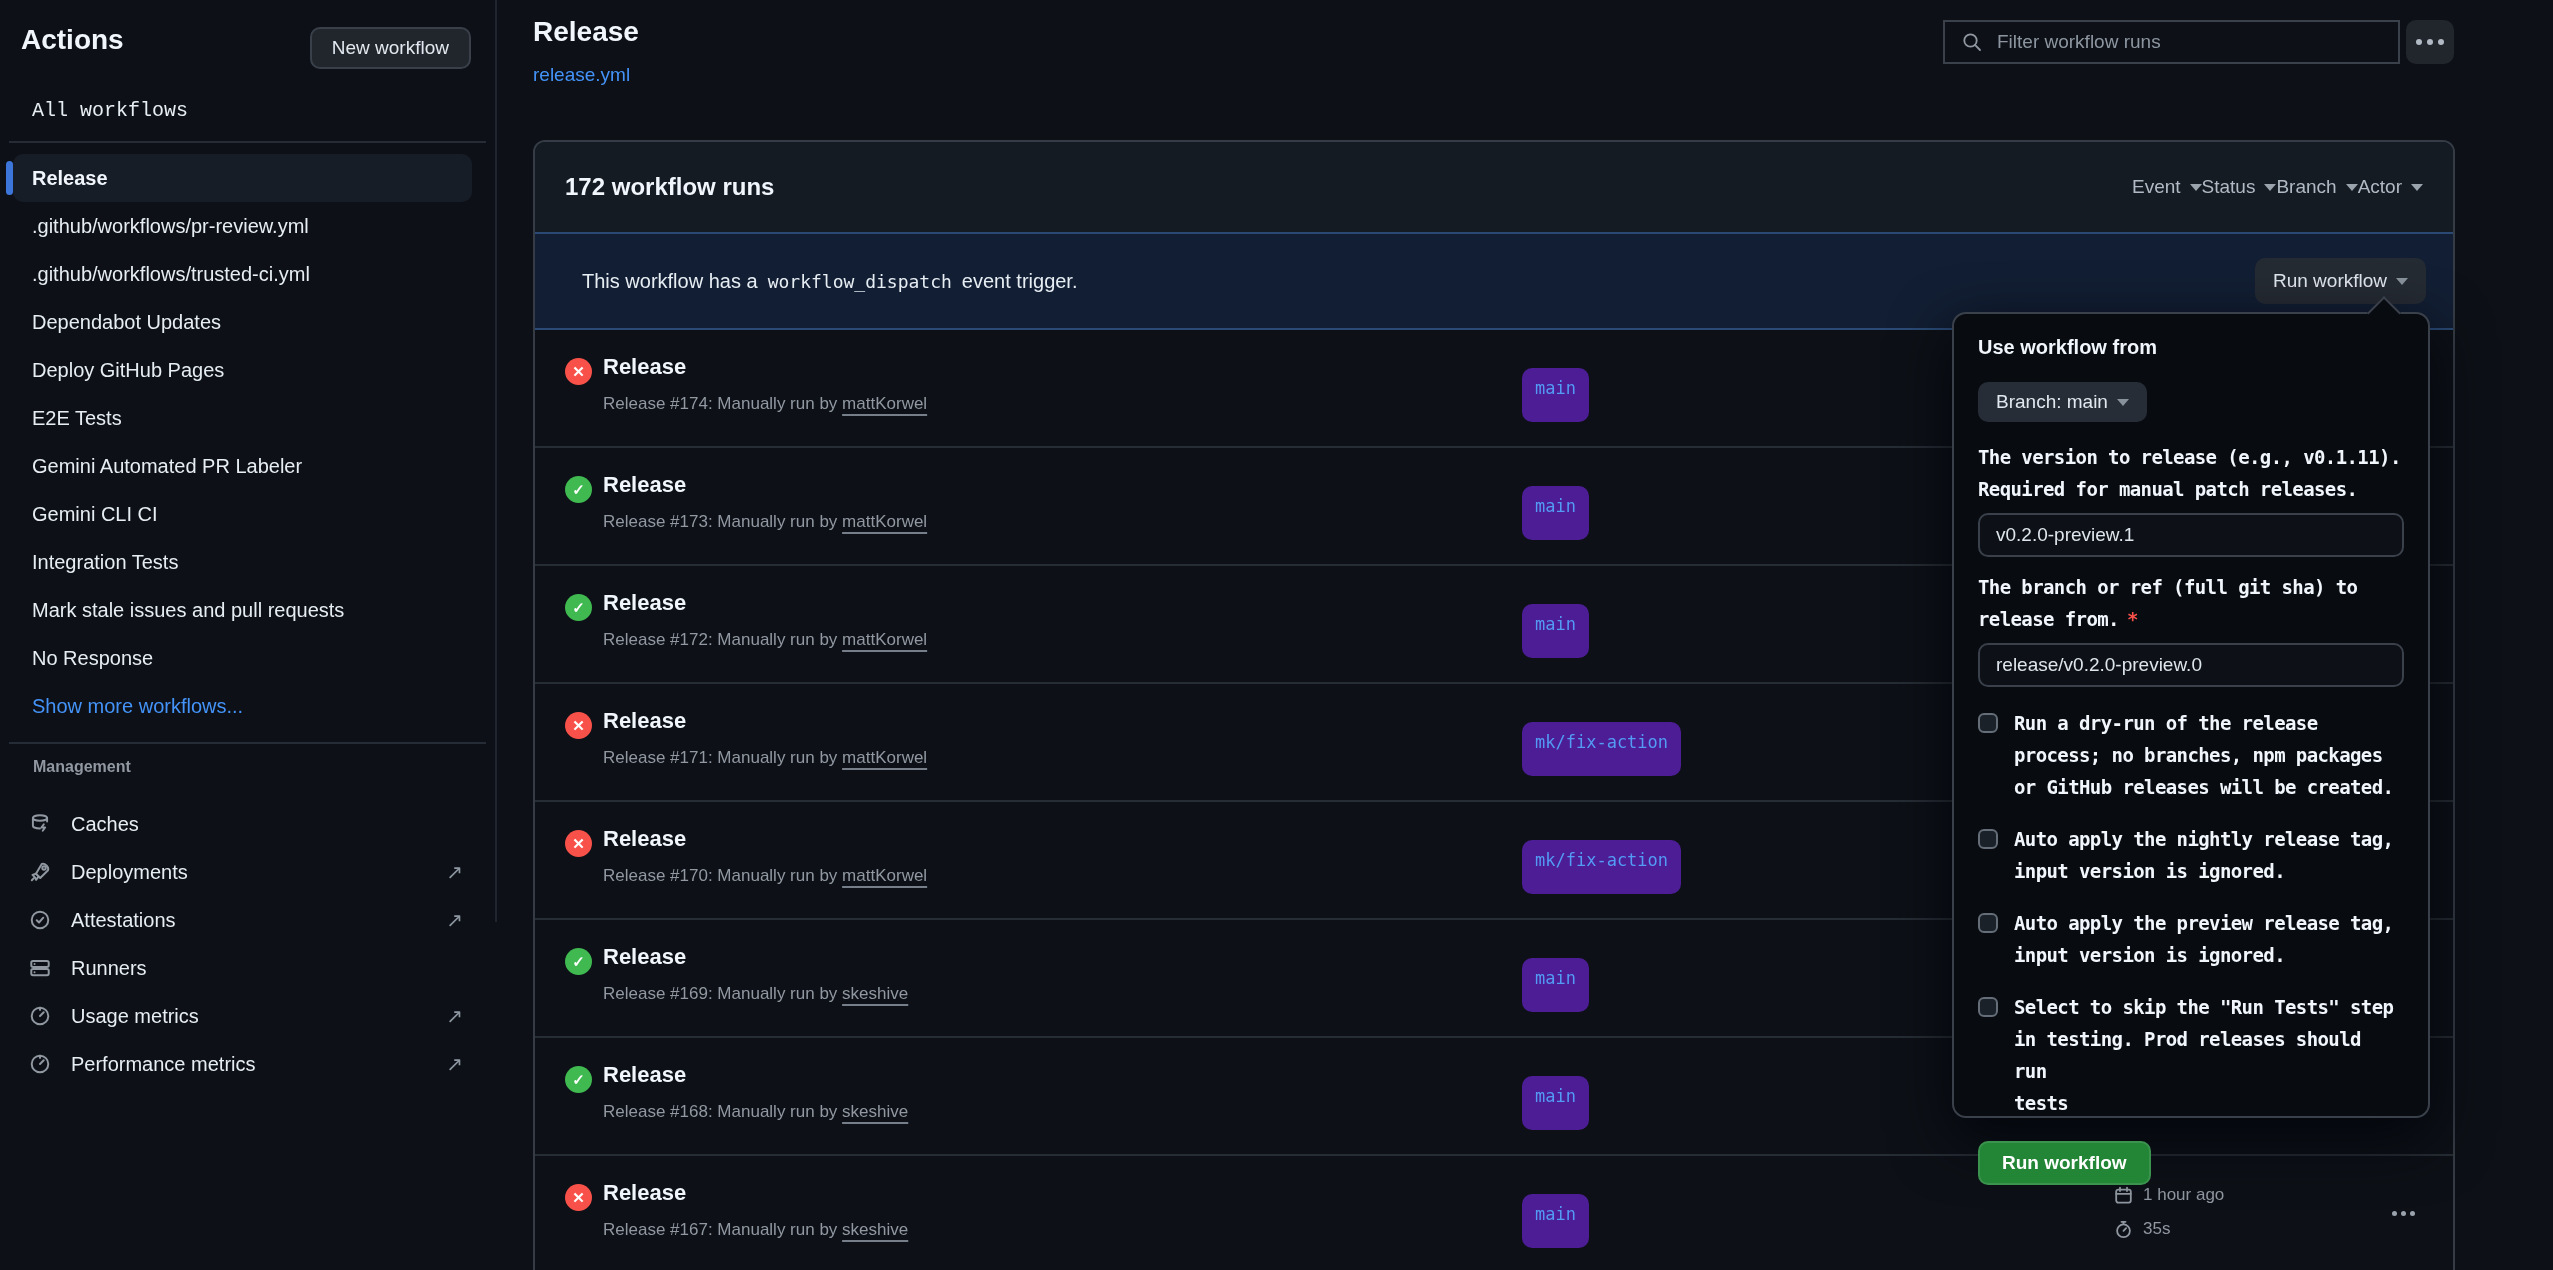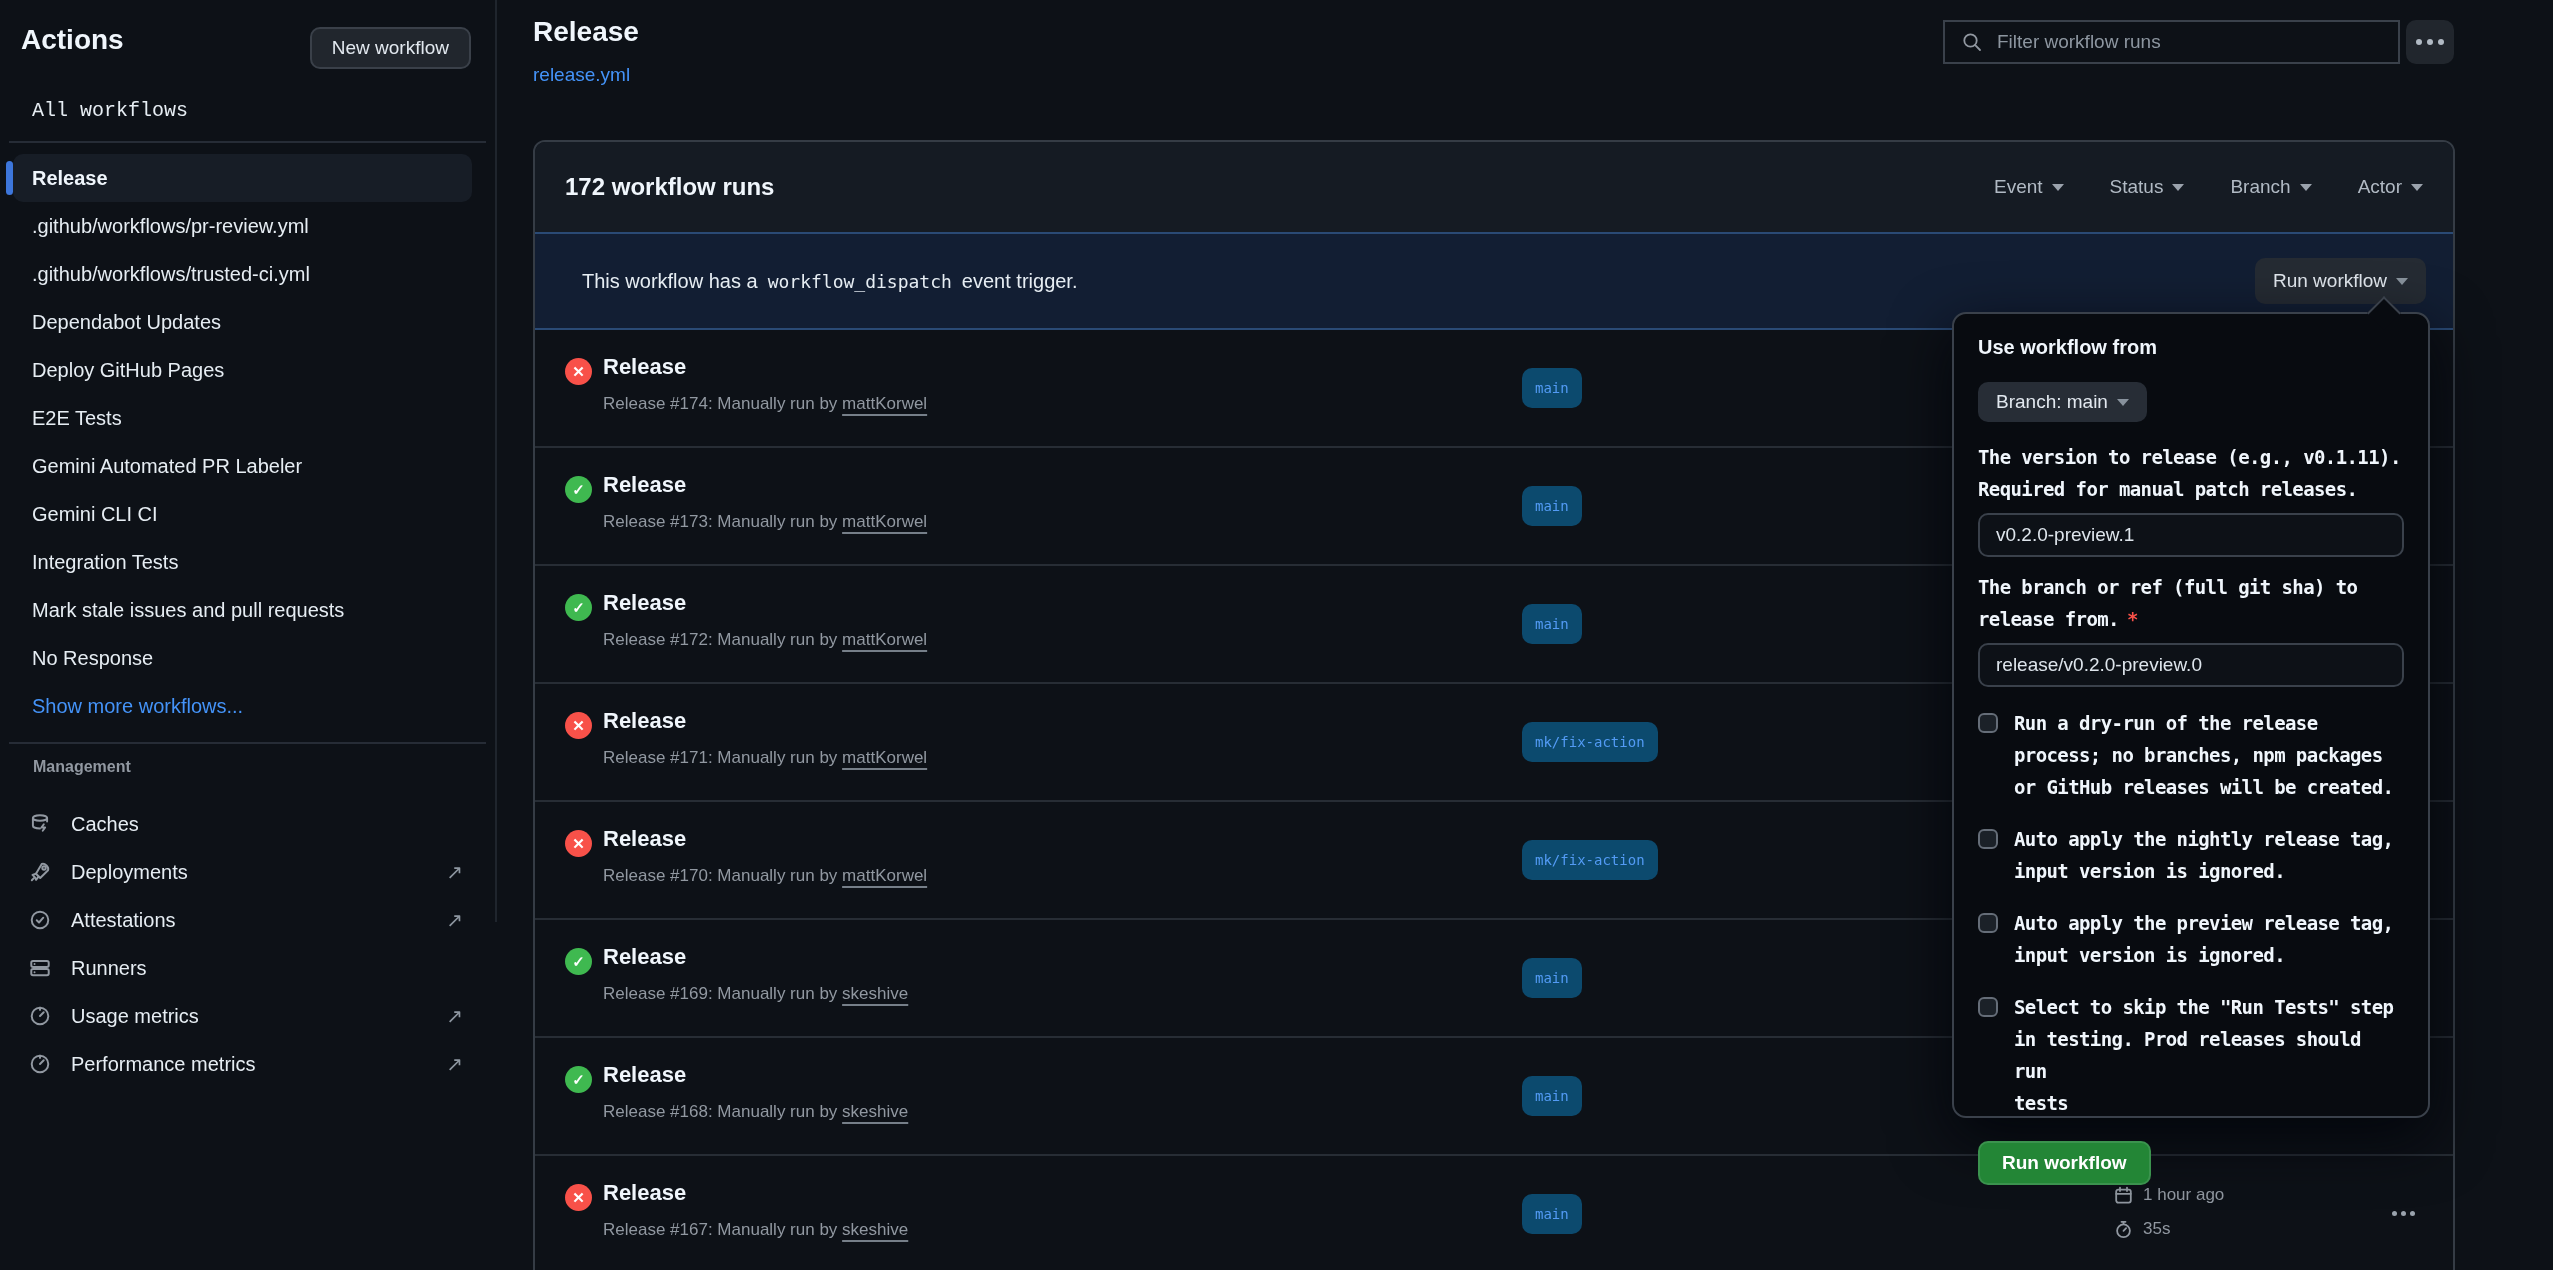--- a/index.html
+++ b/index.html
@@ -40,42 +40,42 @@
   .kebab-top{position:absolute;left:1909px;top:20px;width:48px;height:44px;background:#21262d;border-radius:10px;
     display:flex;align-items:center;justify-content:center;cursor:pointer;}
   .dot{width:6px;height:6px;border-radius:50%;background:#b1bac4;box-shadow:11px 0 0 #b1bac4,-11px 0 0 #b1bac4;}
   
   .card{position:absolute;left:36px;top:140px;width:1922px;height:1400px;border:2px solid #353c45;border-radius:12px;
     box-sizing:border-box;overflow:hidden;background:#0d1117;}
   .card-head{position:relative;height:92px;background:#151b23;border-bottom:2px solid #353c45;box-sizing:border-box;
     display:flex;align-items:center;}
   .card-count{margin-left:30px;font-size:24px;font-weight:700;color:#f0f6fc;}
   .card-filters{margin-left:auto;margin-right:30px;display:flex;}
-  .cf{margin-left:46px;font-size:19px;color:#b1bac4;cursor:pointer;display:flex;align-items:center;}
+  .cf{font-size:19px;color:#b1bac4;cursor:pointer;display:flex;align-items:center;}
   .caret{width:0;height:0;border-left:6px solid transparent;border-right:6px solid transparent;border-top:7px solid currentColor;
     margin-left:9px;opacity:.85;}
   .banner{position:relative;height:98px;background:#121e33;border-top:2px solid #2a4a75;border-bottom:2px solid #2a4a75;
     box-sizing:border-box;margin-top:-2px;display:flex;align-items:center;}
   .banner-text{margin-left:47px;font-size:20px;color:#e6edf3;display:flex;align-items:center;}
   .banner-code{font-family:"DejaVu Sans Mono",monospace;font-size:18px;margin:0 10px;color:#e6edf3;}
   .banner-btn{position:absolute;right:27px;top:24px;height:46px;padding:0 18px;border:none;background:#252b33;}
   .banner-btn .caret{border-top-color:#9aa4af;}
   
   .rows{position:relative;}
   .run-row{position:relative;height:116px;border-top:2px solid #272d35;cursor:pointer;}
   .rows .run-row:first-child{border-top:none;}
   .run-status{position:absolute;left:30px;top:28px;width:27px;height:27px;border-radius:50%;display:flex;align-items:center;
     justify-content:center;font-size:15px;font-weight:700;color:#fff;}
   .run-status.success{background:#3fb950;}
   .run-status.failure{background:#f85149;}
   .run-title{position:absolute;left:68px;top:24px;font-size:22px;font-weight:700;color:#f0f6fc;}
   .run-sub{position:absolute;left:68px;top:64px;font-size:17px;color:#9198a1;white-space:nowrap;text-align:center;}
   .run-actor{text-decoration:underline;text-decoration-color:#767f89;text-decoration-thickness:2px;text-underline-offset:5px;cursor:pointer;}
-  .run-branch{position:absolute;left:987px;top:38px;height:40px;line-height:40px;padding:0 13px;border-radius:10px;
-    background:#0c4a6e;color:#539bf5;font-family:"DejaVu Sans Mono",monospace;font-size:14px;cursor:pointer;}
+  .run-branch{position:absolute;left:987px;top:38px;height:54px;line-height:40px;padding:0 13px;border-radius:10px;
+    background:#4c1d95;color:#539bf5;font-family:"DejaVu Sans Mono",monospace;font-size:17px;cursor:pointer;}
   .run-meta{position:absolute;left:1579px;top:24px;font-size:17px;color:#9198a1;}
   .meta-line{display:flex;align-items:center;height:30px;margin-bottom:4px;}
   .meta-line svg{width:19px;height:19px;margin-right:10px;}
   .run-kebab{position:absolute;left:1848px;top:42px;width:40px;height:30px;display:flex;align-items:center;justify-content:center;cursor:pointer;}
   .run-kebab .dot{width:5px;height:5px;box-shadow:9px 0 0 #9aa3ad,-9px 0 0 #9aa3ad;background:#9aa3ad;}
   
   .popover{position:absolute;left:1455px;top:312px;width:478px;height:806px;box-sizing:border-box;background:#080b10;
     border:2px solid #3a414b;border-radius:14px;padding:14px 24px 20px;z-index:20;box-shadow:0 20px 60px rgba(1,4,9,.85);}
   .popover::before{content:"";position:absolute;right:32px;top:-13px;width:22px;height:22px;background:#080b10;
     border-left:2px solid #3a414b;border-top:2px solid #3a414b;transform:rotate(45deg);}

